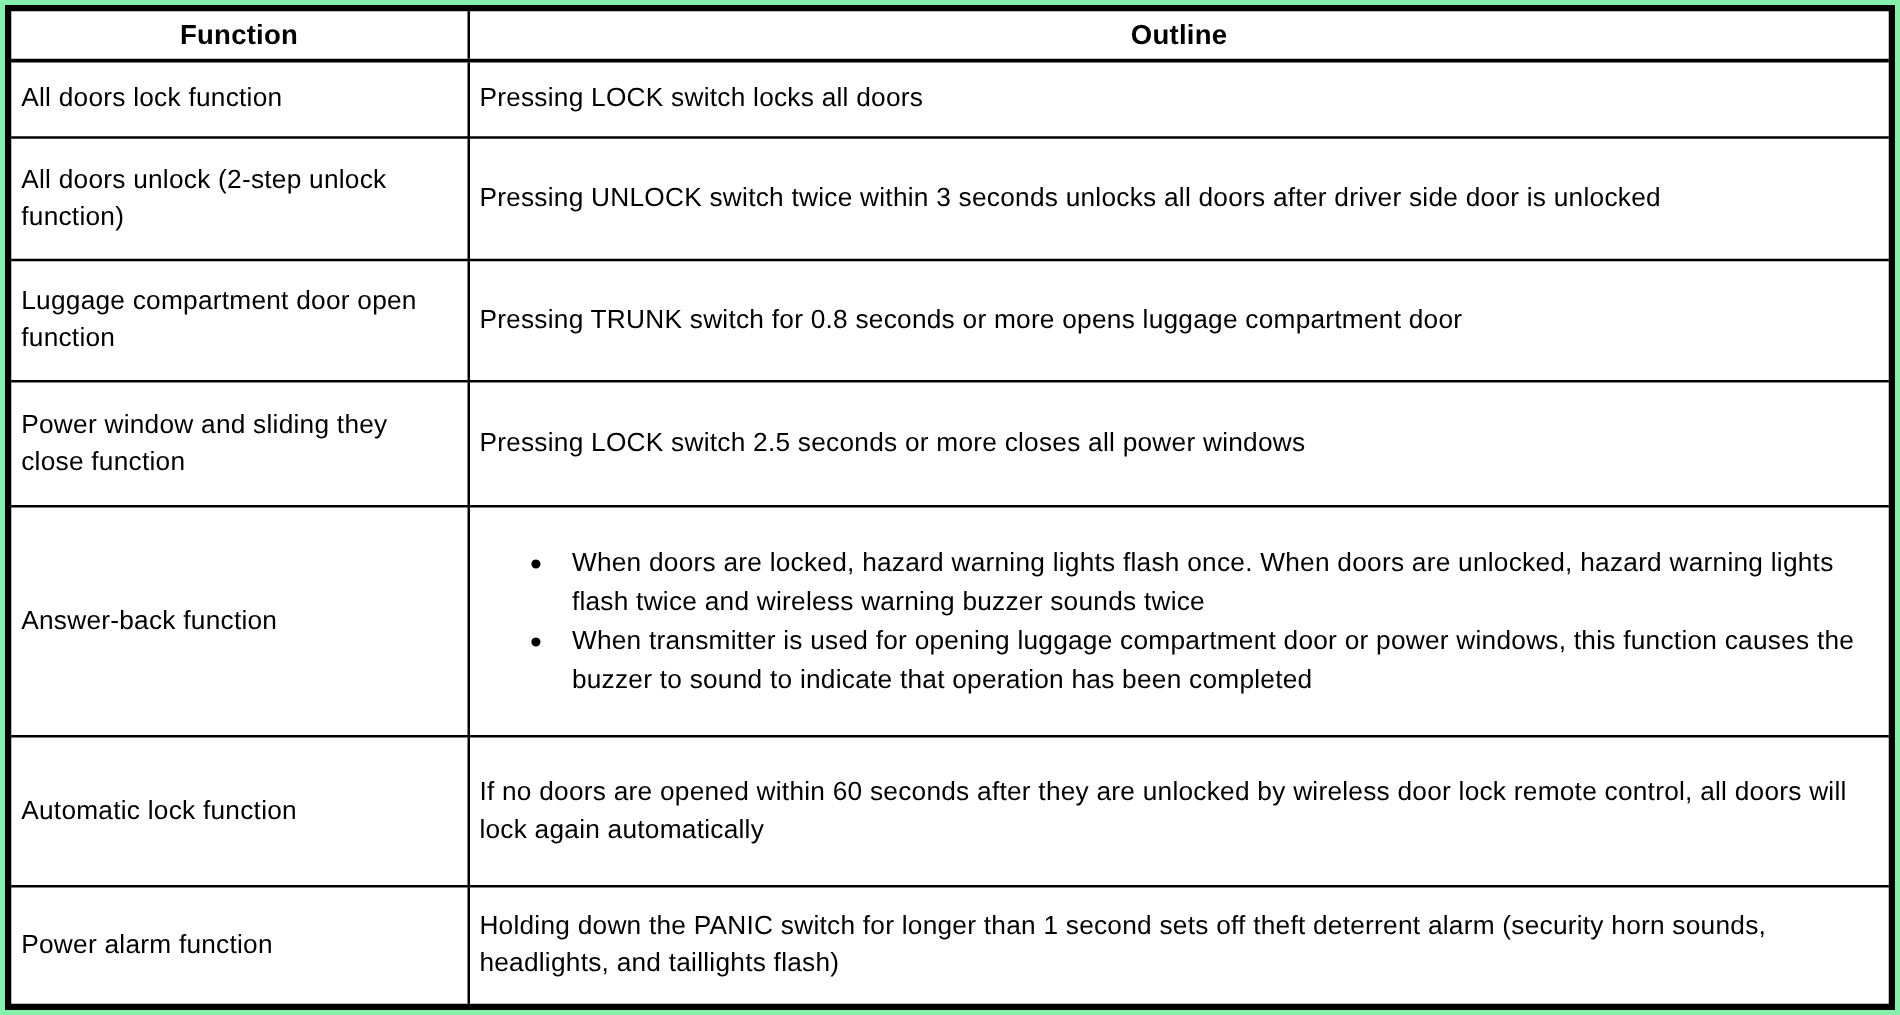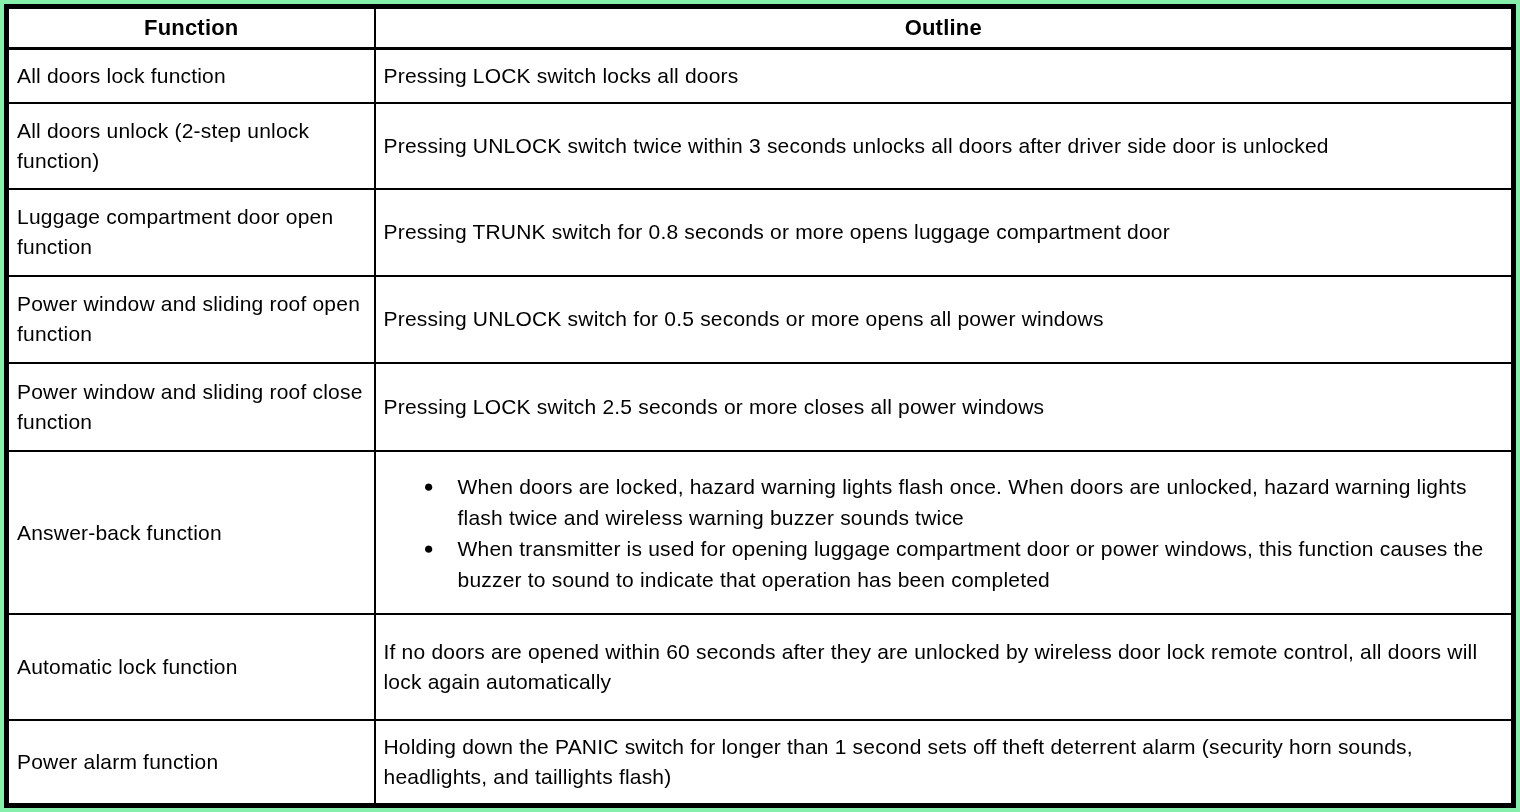--- a/index.html
+++ b/index.html
@@ -94,25 +94,21 @@
       </tr>
       <tr style="height:72px;">
         <td class="function-cell">All doors unlock (2-step unlock function)</td>
         <td class="outline-cell">Pressing UNLOCK switch twice within 3 seconds unlocks all doors after driver side door is unlocked</td>
       </tr>
       <tr style="height:72px;">
         <td class="function-cell">Luggage compartment door open function</td>
         <td class="outline-cell">Pressing TRUNK switch for 0.8 seconds or more opens luggage compartment door</td>
       </tr>
       <tr style="height:73px;">
-        <td class="function-cell">Power window and sliding roof open function</td>
-        <td class="outline-cell">Pressing UNLOCK switch for 0.5 seconds or more opens all power windows</td>
-      </tr>
-      <tr style="height:73px;">
-        <td class="function-cell">Power window and sliding roof close function</td>
+        <td class="function-cell">Power window and sliding they close function</td>
         <td class="outline-cell">Pressing LOCK switch 2.5 seconds or more closes all power windows</td>
       </tr>
       <tr style="height:136px;">
         <td class="function-cell">Answer-back function</td>
         <td class="outline-cell">
           <span class="bullet-list">
             <span class="bullet-item">
               <span class="bullet-glyph">●</span>
               <span class="bullet-text">When doors are locked, hazard warning lights flash once. When doors are unlocked, hazard warning lights flash twice and wireless warning buzzer sounds twice</span>
             </span>

